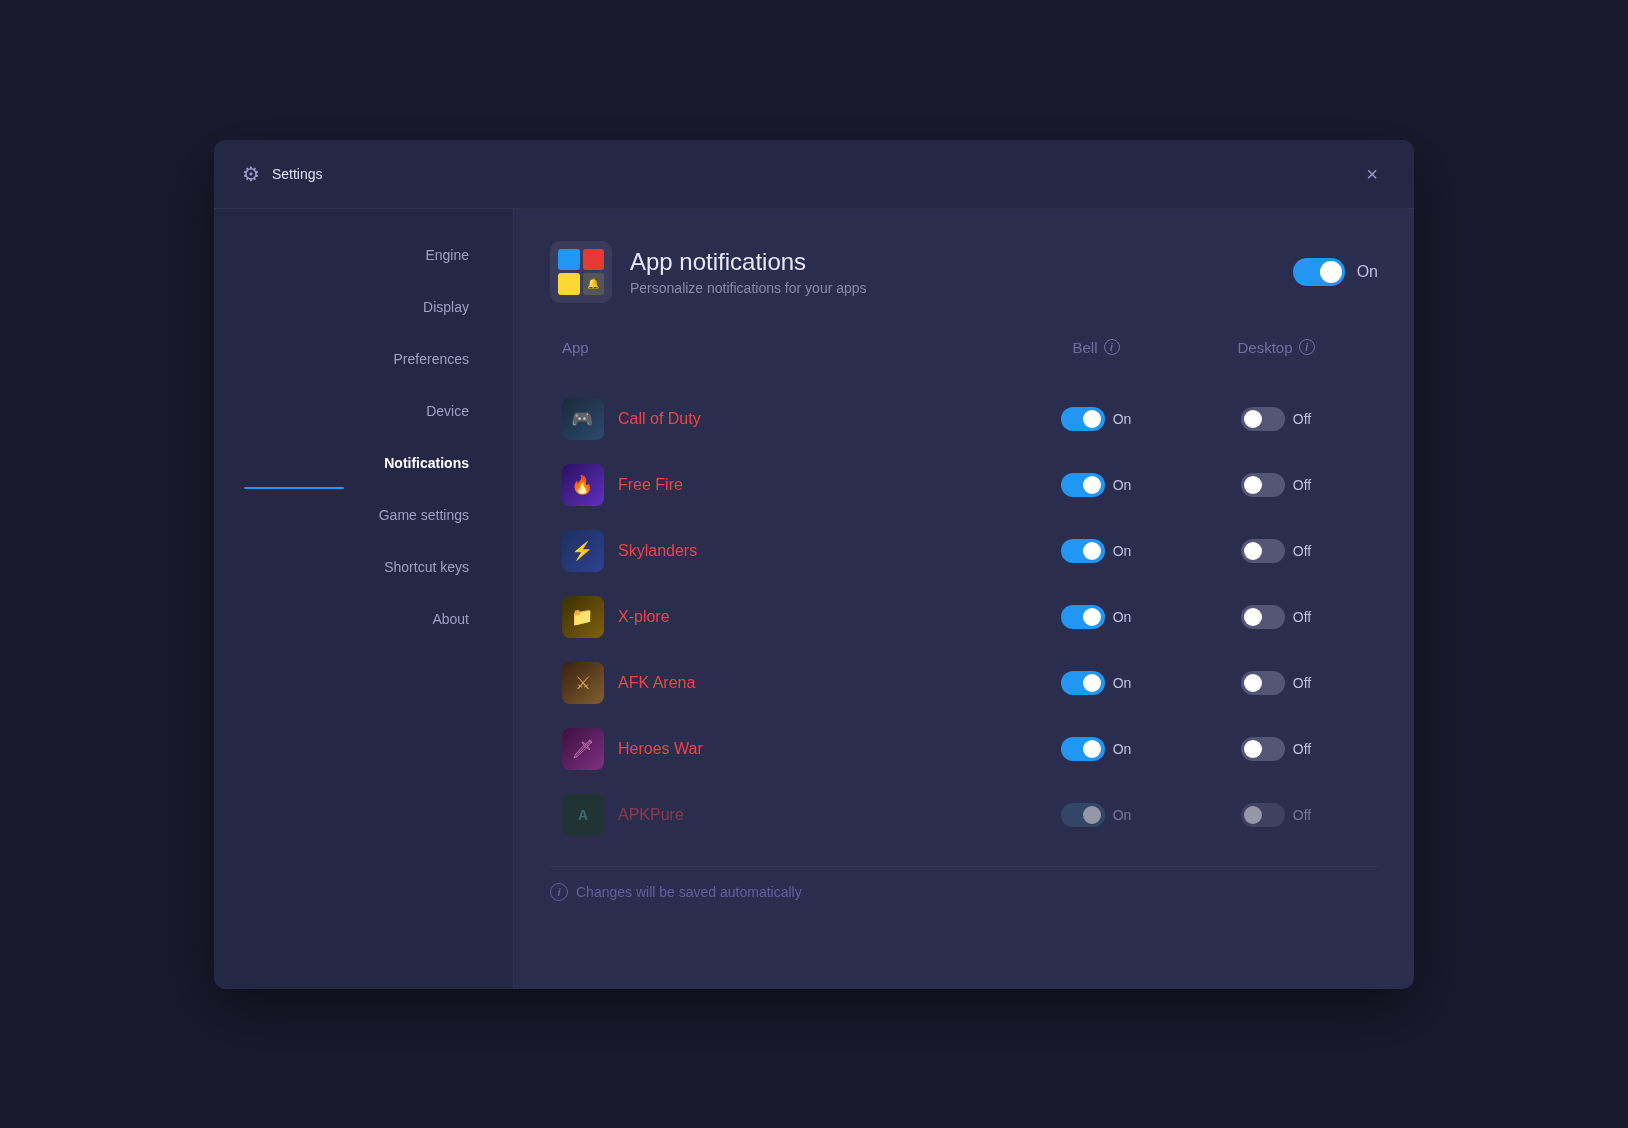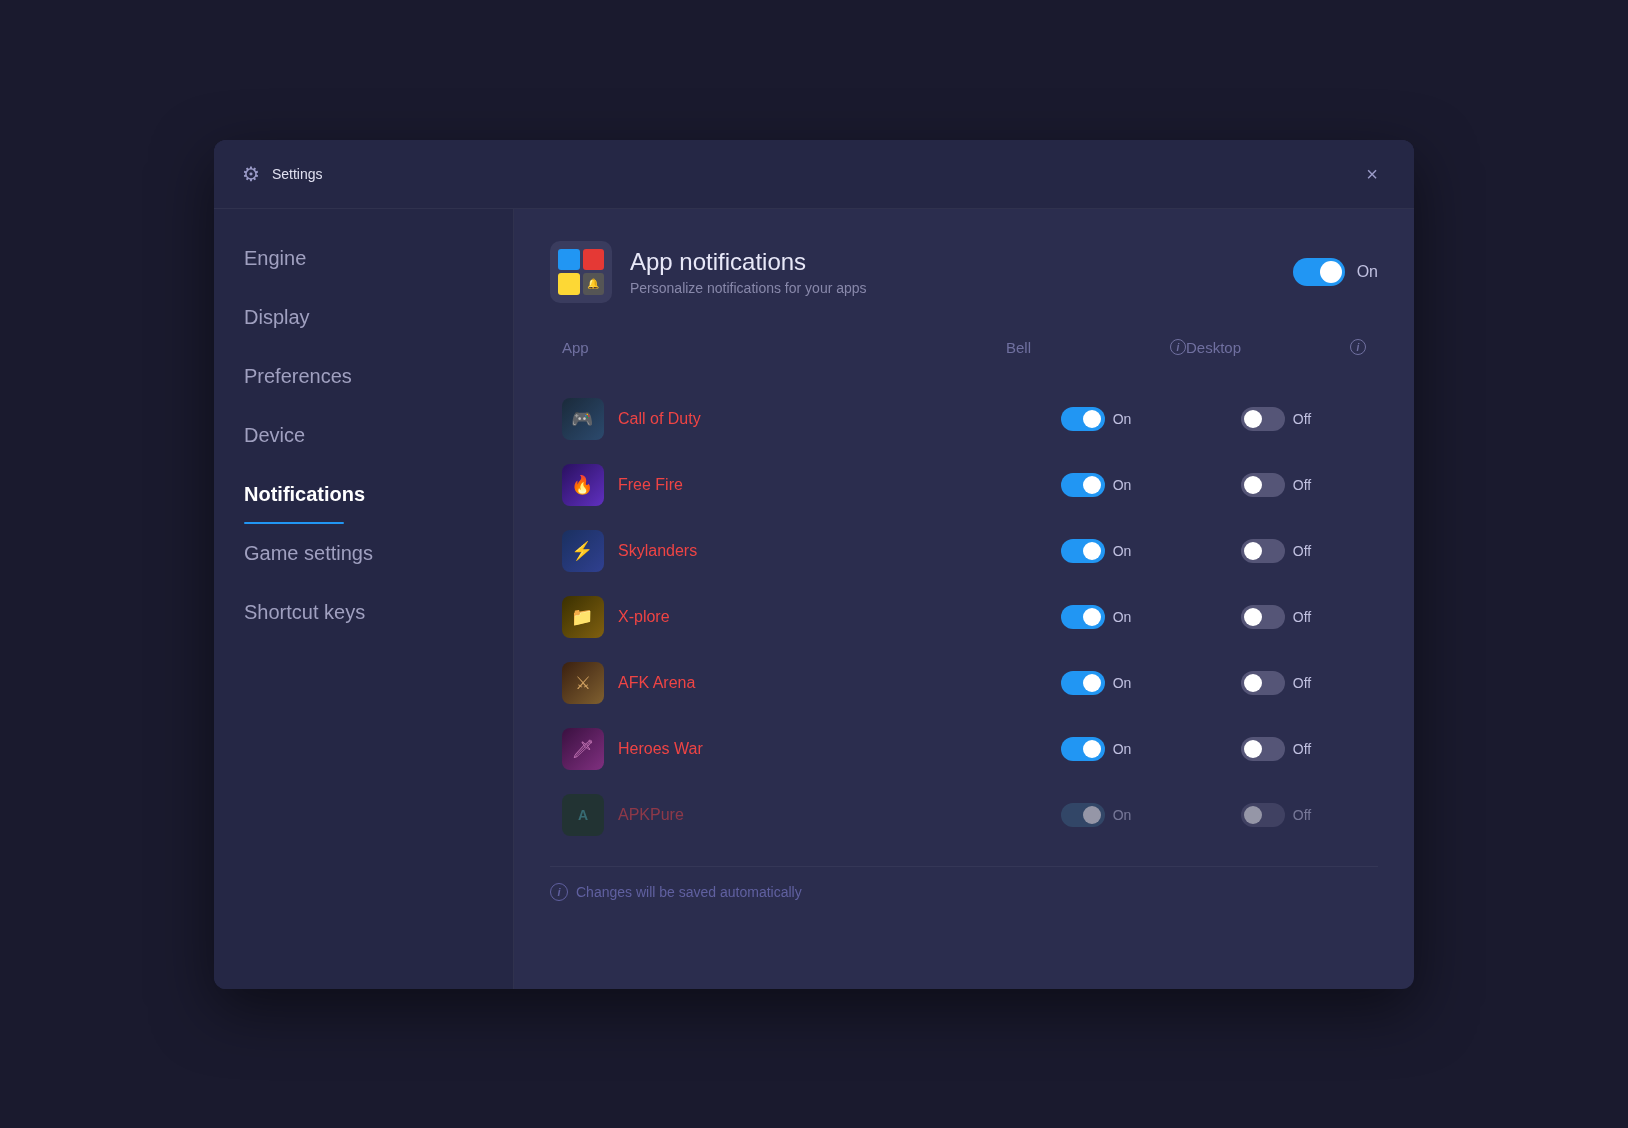--- a/index.html
+++ b/index.html
@@ -65,26 +65,27 @@
 
     
     .sidebar {
       width: 300px;
       min-width: 300px;
       background: #252745;
       padding: 20px 0;
       border-right: 1px solid rgba(255,255,255,0.05);
     }
     .sidebar-item {
-      padding: 18px 30px;
+      padding: 18px 44px;
       color: #a0a0c0;
-      font-size: 20px;
+      font-size: 14px;
       cursor: pointer;
       transition: background 0.15s, color 0.15s;
       position: relative;
+      text-align: right;
     }
     .sidebar-item.active {
       color: #ffffff;
       font-weight: 600;
     }
     .sidebar-item.active::after {
       content: '';
       position: absolute;
       bottom: 0;
       left: 30px;
@@ -219,21 +220,21 @@
       padding: 8px 12px;
       margin-bottom: 24px;
     }
     .table-header-cell {
       color: #7070a0;
       font-size: 15px;
       display: flex;
       align-items: center;
       gap: 6px;
     }
-    .table-header-cell.center { justify-content: space-between; }
+    .table-header-cell.center { justify-content: center; }
     .info-icon {
       display: inline-flex;
       align-items: center;
       justify-content: center;
       width: 16px;
       height: 16px;
       border: 1.5px solid #7070a0;
       border-radius: 50%;
       font-size: 10px;
       color: #7070a0;
@@ -347,20 +348,23 @@
       </div>
       <div class="sidebar-item active">
         <span>Notifications</span>
       </div>
       <div class="sidebar-item">
         <span>Game settings</span>
       </div>
       <div class="sidebar-item">
         <span>Shortcut keys</span>
       </div>
+      <div class="sidebar-item">
+        <span>About</span>
+      </div>
     </nav>
 
     <div class="content">
 
       <div class="app-notif-header">
         <div class="app-notif-left">
           <div class="app-notif-icon">
             <div class="notif-icon-cell blue"></div>
             <div class="notif-icon-cell red"></div>
             <div class="notif-icon-cell yellow"></div>

